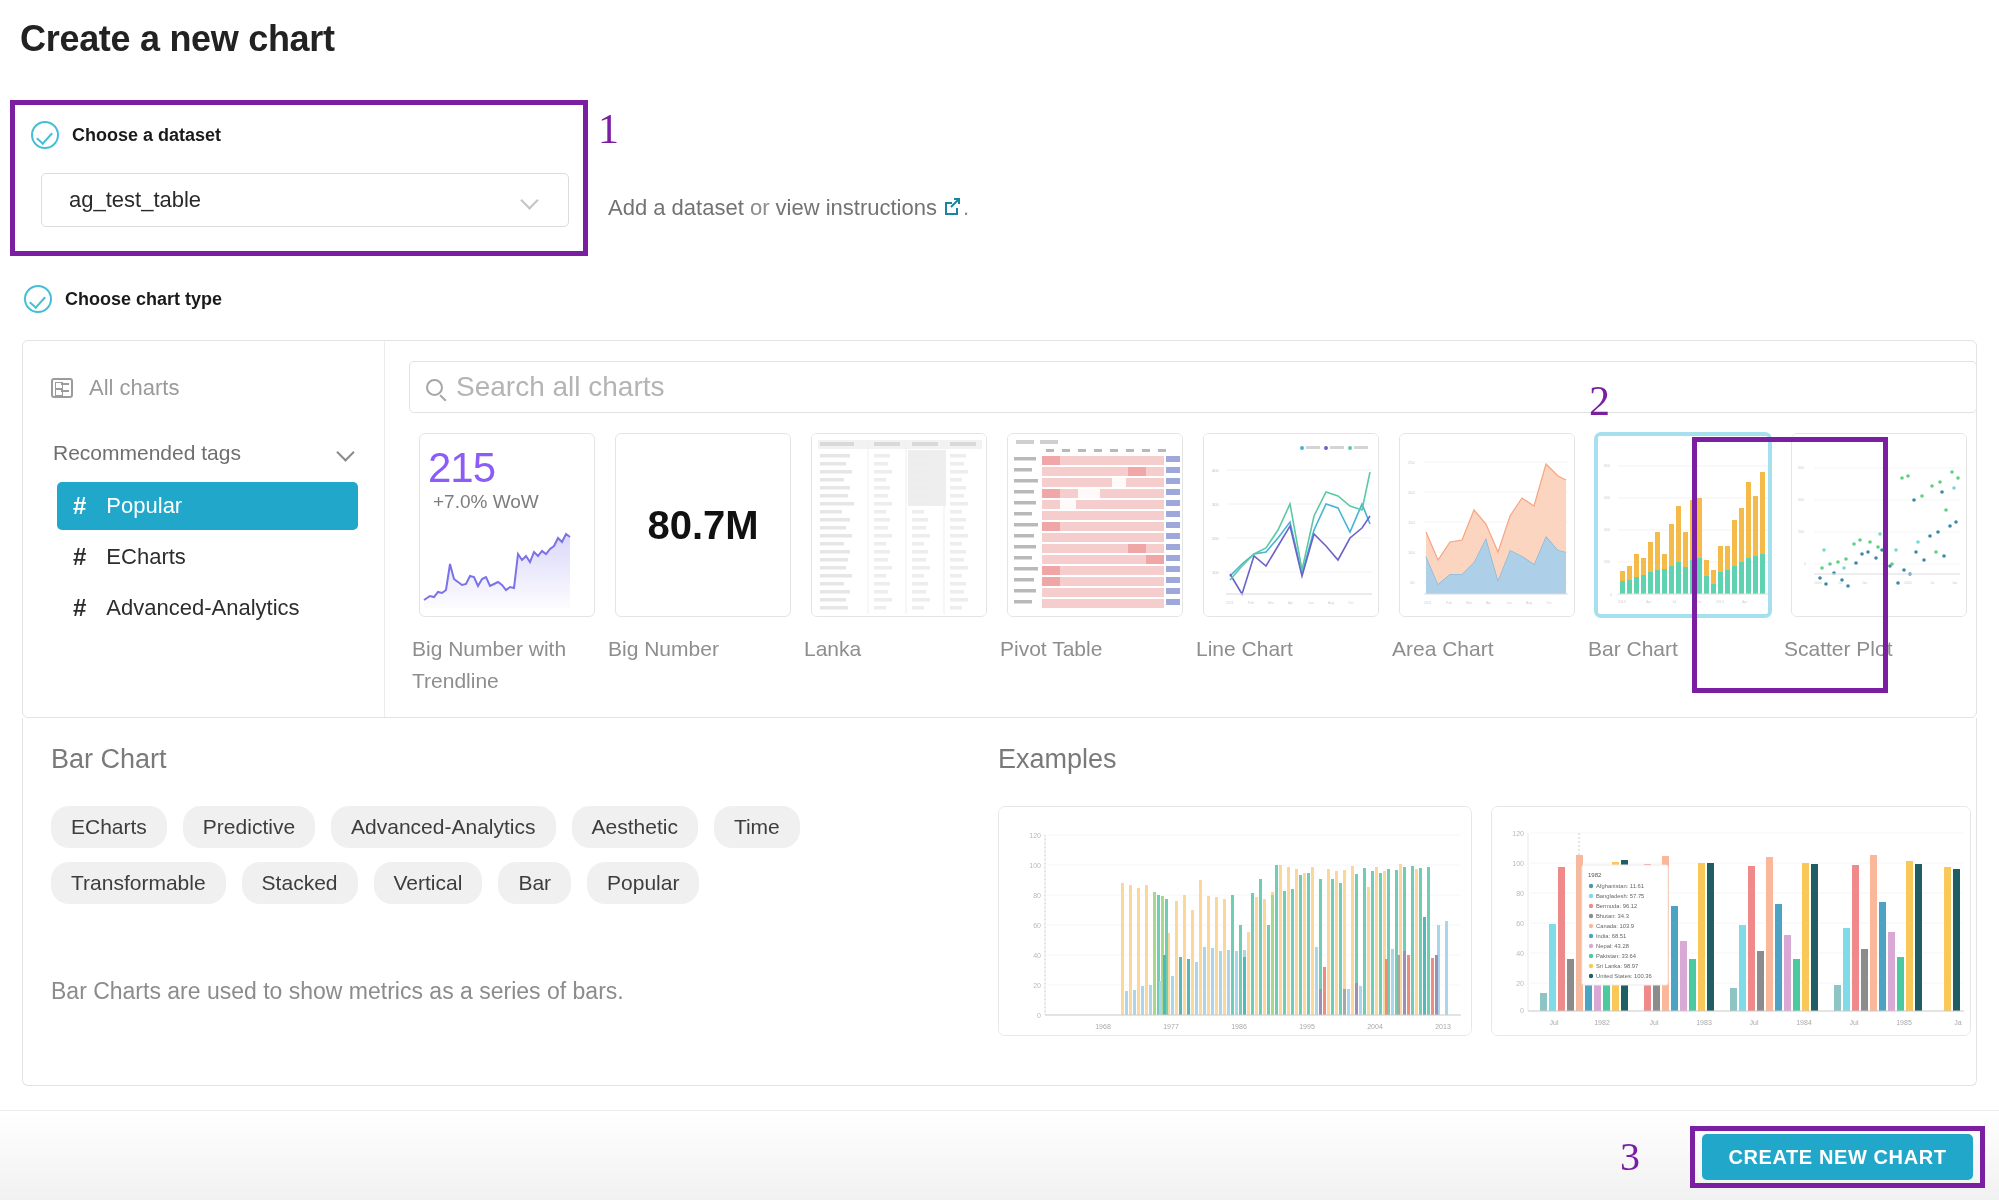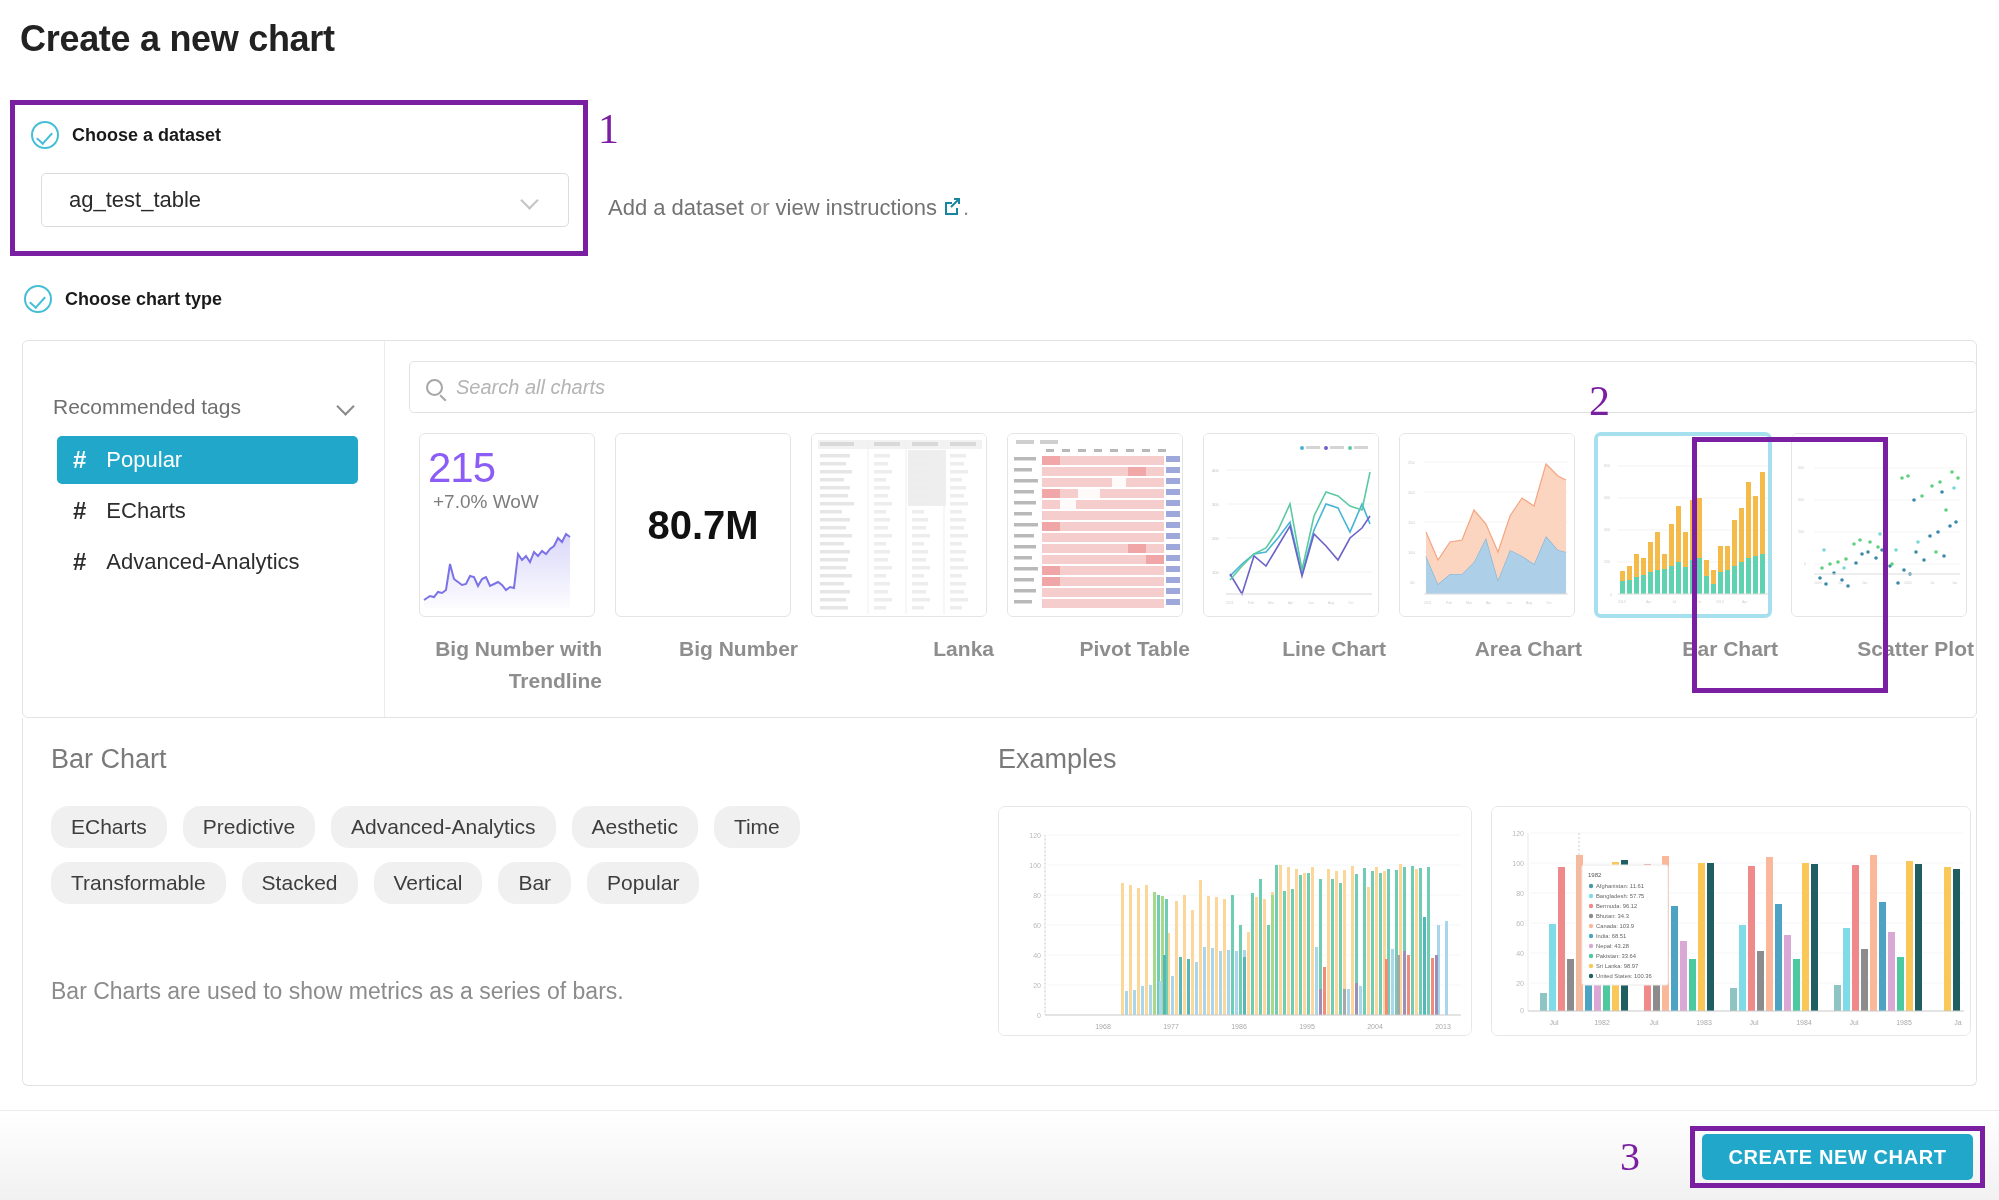--- a/index.html
+++ b/index.html
@@ -130,38 +130,38 @@
 
   
   .grid-area { flex:1; padding: 20px 22px 0 24px; position:relative; }
   .searchbar {
     height: 52px; border:1px solid #e2e2e2; border-radius:5px;
     display:flex; align-items:center; gap:13px; padding: 0 16px;
     background:#fff;
   }
   .mag { width:17px; height:17px; border:2px solid #a6a6a6; border-radius:50%; position:relative; flex:0 0 auto;}
   .mag::after { content:""; position:absolute; right:-6px; bottom:-5px; width:8px; height:2px; background:#a6a6a6; transform:rotate(45deg);}
-  .search-ph { font-size:20px; color:#b4b4b4;font-style:italic; }
+  .search-ph { font-size:28px; color:#b4b4b4; }
 
   .thumbs { display:flex; gap:0; margin-top: 20px; }
   .thumb-cell {
     width: 196px; flex: 0 0 196px; position:relative;
     display:flex; flex-direction:column; align-items:center;
   }
   .thumb-box {
     width: 176px; height: 184px;
     border:1px solid #e4e4e4; border-radius:6px; background:#fff;
     overflow:hidden; position:relative;
   }
   .thumb-cell.selected .thumb-box {
     border: 3px solid #a6e0ef; box-shadow: 0 0 0 1px #a6e0ef;
   }
   .thumb-label {
     margin-top: 16px; font-size: 21px; color:#8e8e8e;
-    text-align:right; line-height:1.5; width: 190px; font-weight: bold;
+    text-align:left; line-height:1.5; width: 190px;
   }
   .sel-outline {
     position:absolute; left: 1692px; top: 437px;
     width: 196px; height: 256px;
     border: 5px solid #7b1fa2; pointer-events:none;
   }
 
   
   .bn-215 { position:absolute; left:8px; top:10px; font-size:42px; font-weight:normal; color:#8b5cf6; letter-spacing:-1px;}
   .bn-sub { position:absolute; left:13px; top:57px; font-size:19px; color:#7d7d7d;}
@@ -250,20 +250,26 @@
   </div>
 
   <div class="step2-head step-head">
     <div class="check-circle"></div>
     <div class="step-label">Choose chart type</div>
   </div>
 
   <div class="type-panel">
 
     <div class="side">
+      <div class="side-item">
+        <span class="all-charts-icon">
+            <i></i>
+          </span>
+        <span class="all-charts-label">All charts</span>
+      </div>
       <div class="rec-row">
         <span class="rec-label">Recommended tags</span>
         <span class="rec-chev"></span>
       </div>
       <div class="tag-item active">
         <span class="hashmark">#</span>
         <span>Popular</span>
       </div>
       <div class="tag-item">
         <span class="hashmark">#</span>

